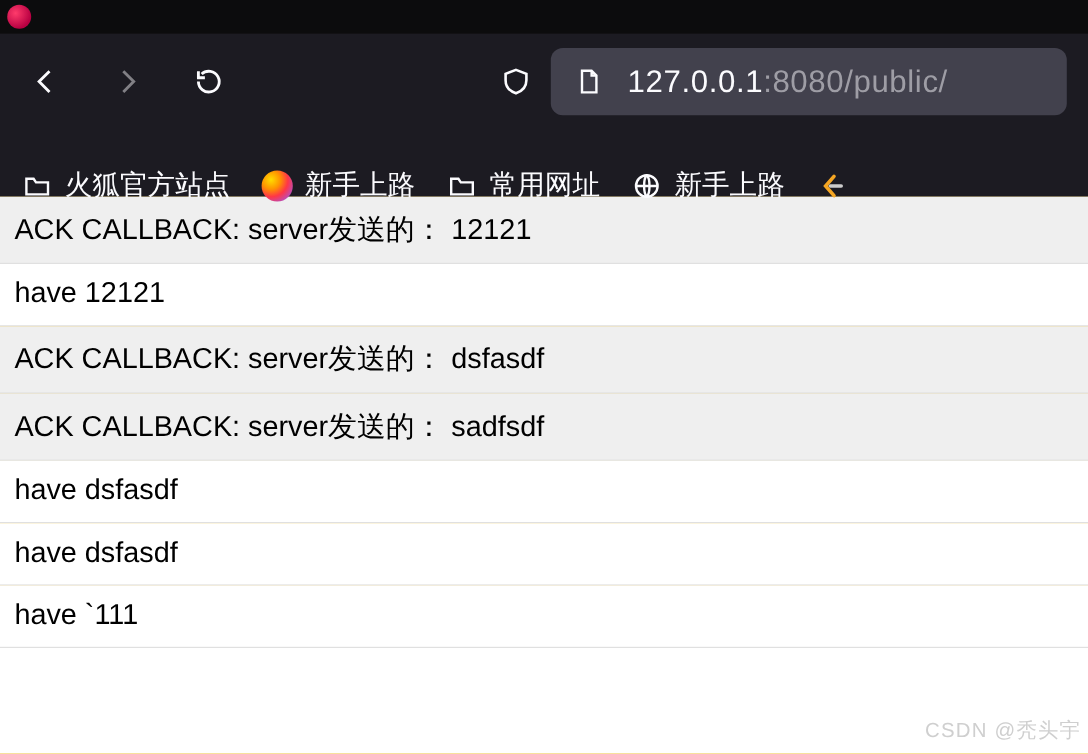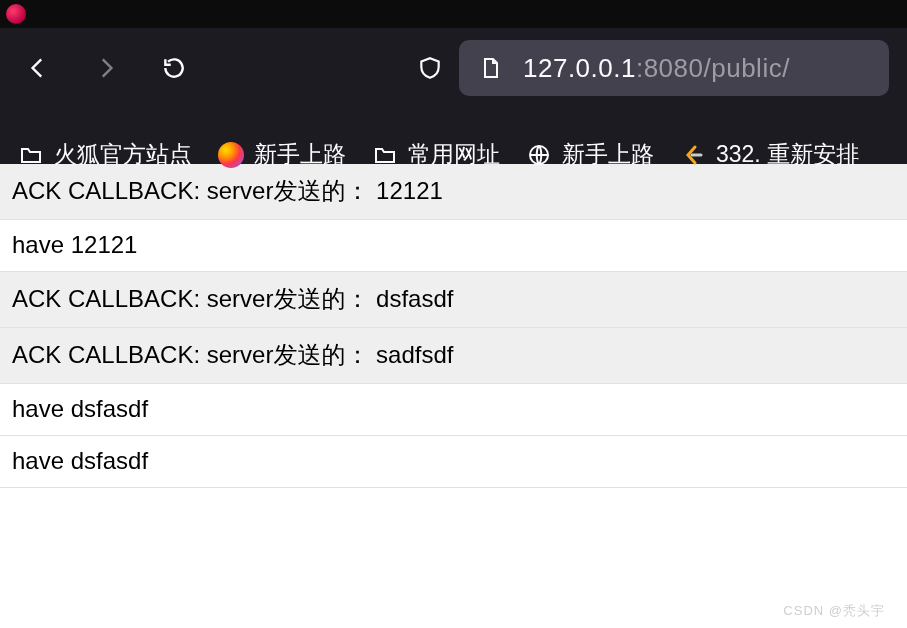--- a/index.html
+++ b/index.html
@@ -111,23 +111,23 @@
     .row {
       font-size: 24px;
       padding: 11px 12px 12px;
       color: #000;
       border-bottom: 1px solid #e0e0e0;
     }
     .row.odd { background: #efefef; }
     .row.even { background: #ffffff; }
     .watermark {
       position: absolute;
-      right: 22px;
+      right: 6px;
       bottom: 8px;
-      font-size: 13px;
+      font-size: 17px;
       color: #cfcfcf;
       letter-spacing: 1px;
     }
   </style>
 </head>
 <body>
 
 <div class="browser-chrome">
   <div class="tab-strip">
     <div class="circle"></div>
@@ -201,27 +201,27 @@
         </span>
       <span>新手上路</span>
     </div>
     <div class="bm-item">
       <span class="bm-icon leet-icon">
         <svg viewBox="0 0 24 24">
             <path d="M14 4 L7 12 L14 20" stroke="#f5a623" stroke-width="3" fill="none" stroke-linecap="round"></path>
             <path d="M11 12 H20" stroke="#ccc" stroke-width="3" stroke-linecap="round"></path>
           </svg>
       </span>
-      <span>332. 重新安排</span>
     </div>
   </div>
 </div>
 
 <div class="content">
   <div class="row odd">ACK CALLBACK: server发送的： 12121</div>
   <div class="row even">have 12121</div>
   <div class="row odd">ACK CALLBACK: server发送的： dsfasdf</div>
   <div class="row odd">ACK CALLBACK: server发送的： sadfsdf</div>
   <div class="row even">have dsfasdf</div>
   <div class="row even">have dsfasdf</div>
+  <div class="row even">have `111</div>
 </div>
 
 <div class="watermark">CSDN @秃头宇</div>
 
 </body></html>

